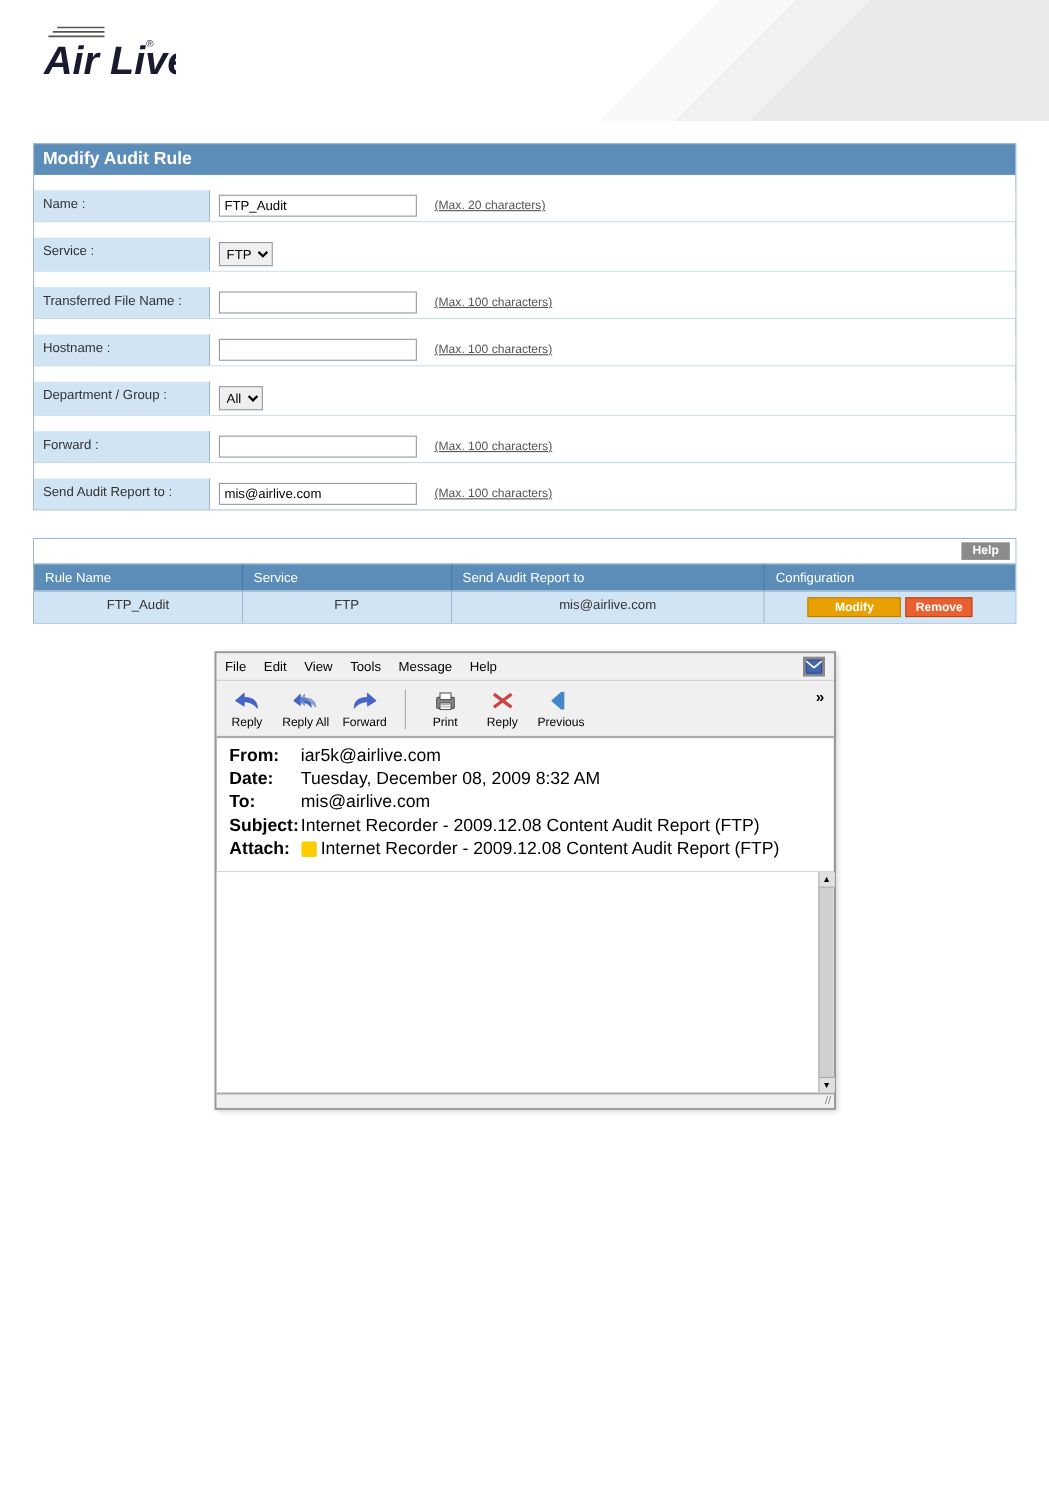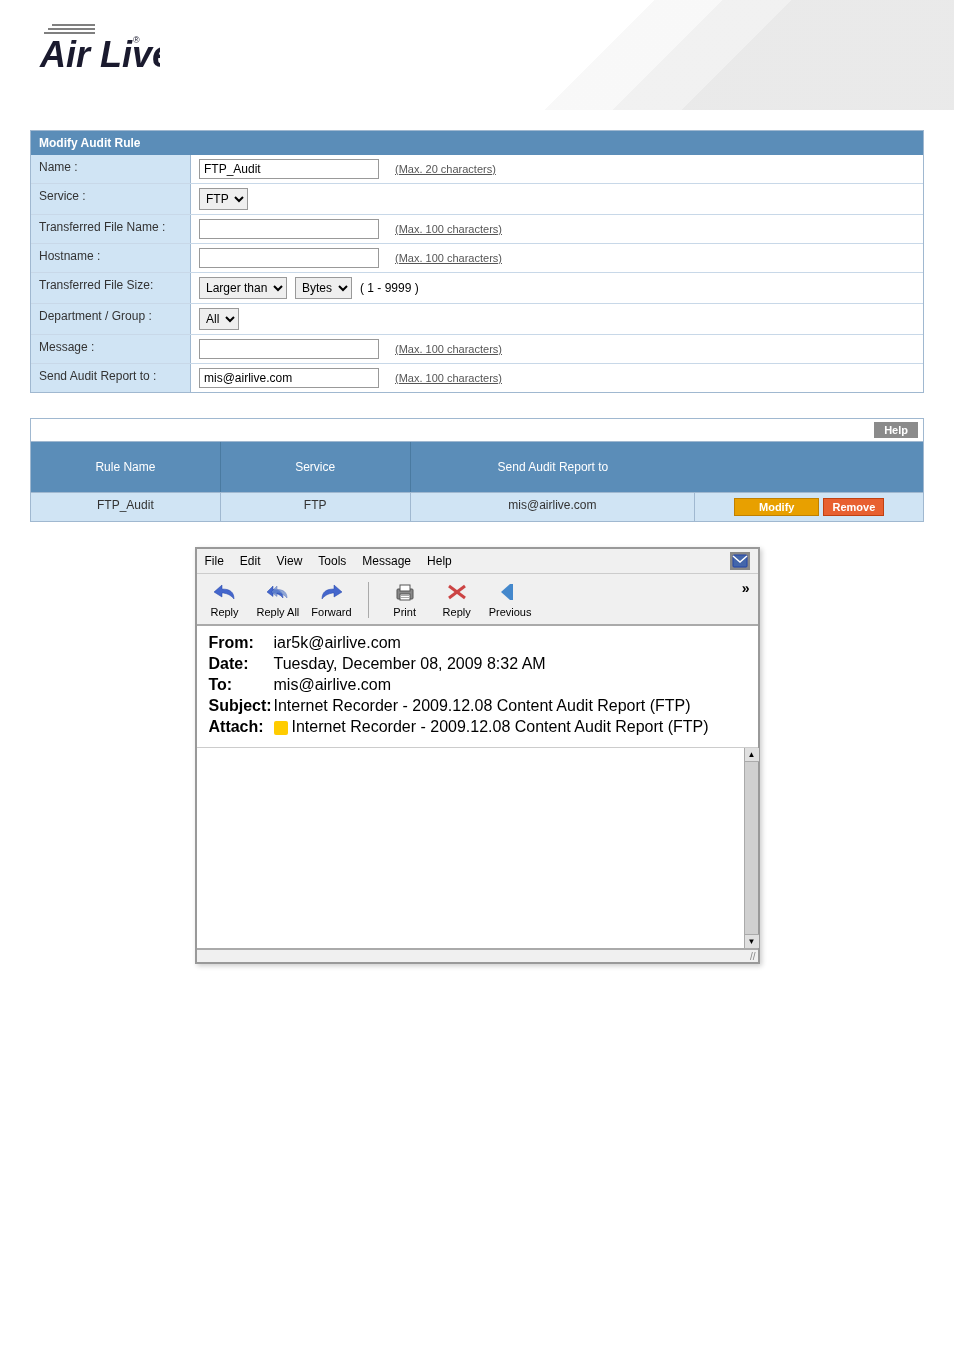--- a/index.html
+++ b/index.html
@@ -38,25 +38,26 @@
 
     
     .main-content {
       padding: 20px 30px;
     }
     .audit-rule-title {
       background: #5b8db8;
       color: #fff;
       font-weight: bold;
       padding: 5px 8px;
-      font-size: 12px;
+      font-size: 16px;
     }
     .audit-rule-row {
       display: flex;
       border-bottom: 1px solid #c8d8e8;
+      margin-top: 14px;
     }
     .audit-rule-row:last-child {
       border-bottom: none;
     }
     .audit-label {
       background: #d0e4f4;
       width: 160px;
       min-width: 160px;
       padding: 5px 8px;
       color: #333;
@@ -112,23 +113,22 @@
       font-weight: bold;
       cursor: pointer;
     }
     .rules-header {
       display: grid;
       grid-template-columns: 1fr 1fr 1.5fr 1.2fr;
       background: #5b8db8;
       color: #fff;
     }
     .rules-header-cell {
-      padding: 18px 10px;
-      font-size: 12px;
-      text-align: center;
+      padding: 5px 10px;
+      font-size: 12px;
       border-right: 1px solid #4a7aa0;
     }
     .rules-header-cell:last-child { border-right: none; }
     .rules-data-row {
       display: grid;
       grid-template-columns: 1fr 1fr 1.5fr 1.2fr;
       background: #d0e4f4;
       border-top: 1px solid #a0b8d0;
     }
     .rules-data-cell {
@@ -363,46 +363,32 @@
     </div>
 
     <div class="audit-rule-row">
       <div class="audit-label">Hostname :</div>
       <div class="audit-value">
         <input type="text" value="" style="width: 180px;">
         <span class="hint-text">(Max. 100 characters)</span>
       </div>
     </div>
 
-    <div class="audit-rule-row">
-      <div class="audit-label">Transferred File Size:</div>
-      <div class="audit-value">
-        <select>
-          <option>Larger than</option>
-        </select>
-        <select>
-          <option>Bytes</option>
-          <option>KB</option>
-          <option>MB</option>
-        </select>
-        <span>( 1 - 9999 )</span>
-      </div>
-    </div>
 
     <div class="audit-rule-row">
       <div class="audit-label">Department / Group :</div>
       <div class="audit-value">
         <select>
           <option>All</option>
         </select>
       </div>
     </div>
 
     <div class="audit-rule-row">
-      <div class="audit-label">Message :</div>
+      <div class="audit-label">Forward :</div>
       <div class="audit-value">
         <input type="text" value="" style="width: 180px;">
         <span class="hint-text">(Max. 100 characters)</span>
       </div>
     </div>
 
     <div class="audit-rule-row" style="border-bottom:none;">
       <div class="audit-label">Send Audit Report to :</div>
       <div class="audit-value">
         <input type="text" value="mis@airlive.com" style="width: 180px;">
@@ -412,20 +398,21 @@
   </div>
 
   <div class="rules-section">
     <div class="help-bar">
       <button class="help-btn">Help</button>
     </div>
     <div class="rules-header">
       <div class="rules-header-cell">Rule Name</div>
       <div class="rules-header-cell">Service</div>
       <div class="rules-header-cell">Send Audit Report to</div>
+      <div class="rules-header-cell">Configuration</div>
     </div>
     <div class="rules-data-row">
       <div class="rules-data-cell">FTP_Audit</div>
       <div class="rules-data-cell">FTP</div>
       <div class="rules-data-cell">mis@airlive.com</div>
       <div class="rules-data-cell">
         <button class="modify-btn">Modify</button>
         <button class="remove-btn">Remove</button>
       </div>
     </div>

